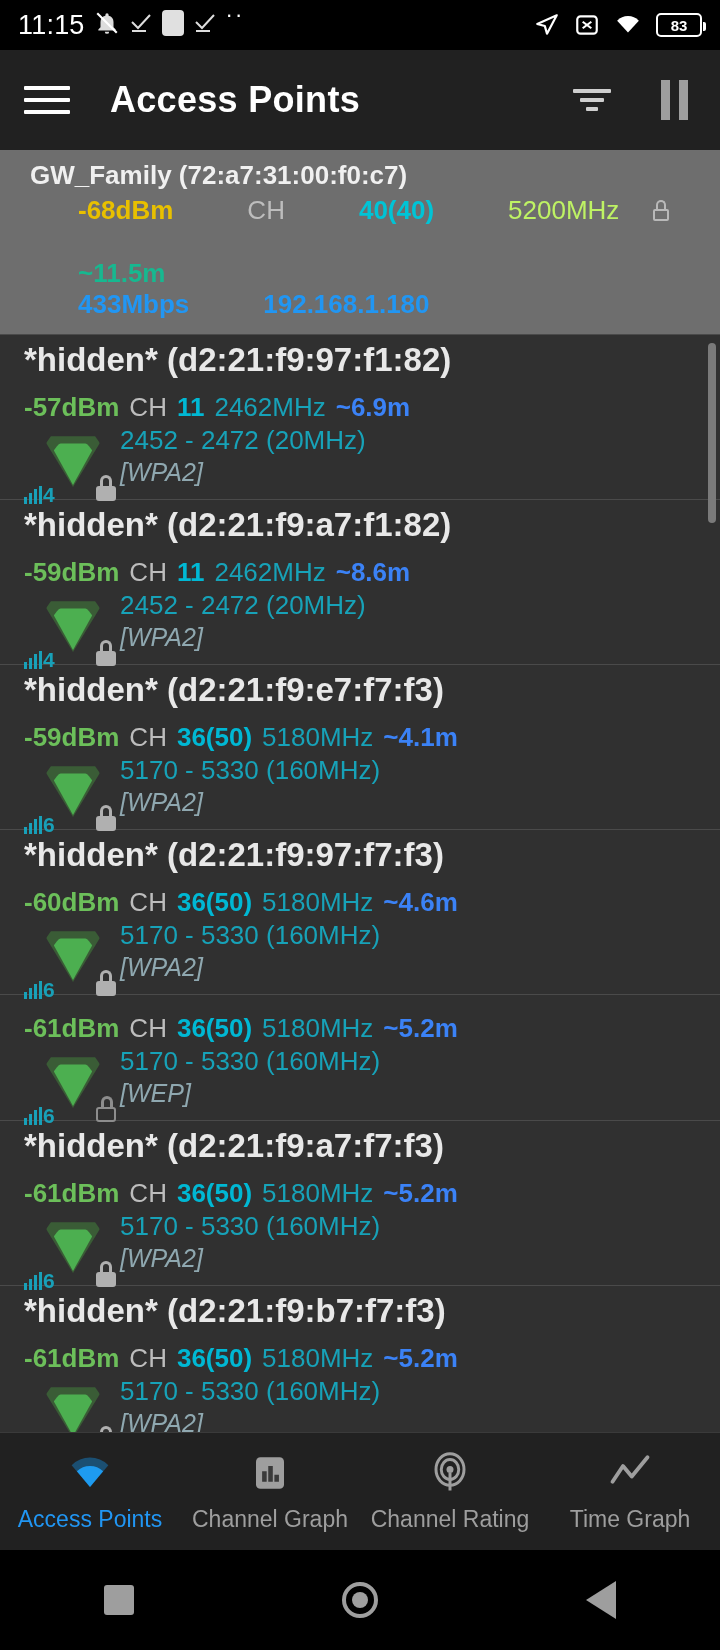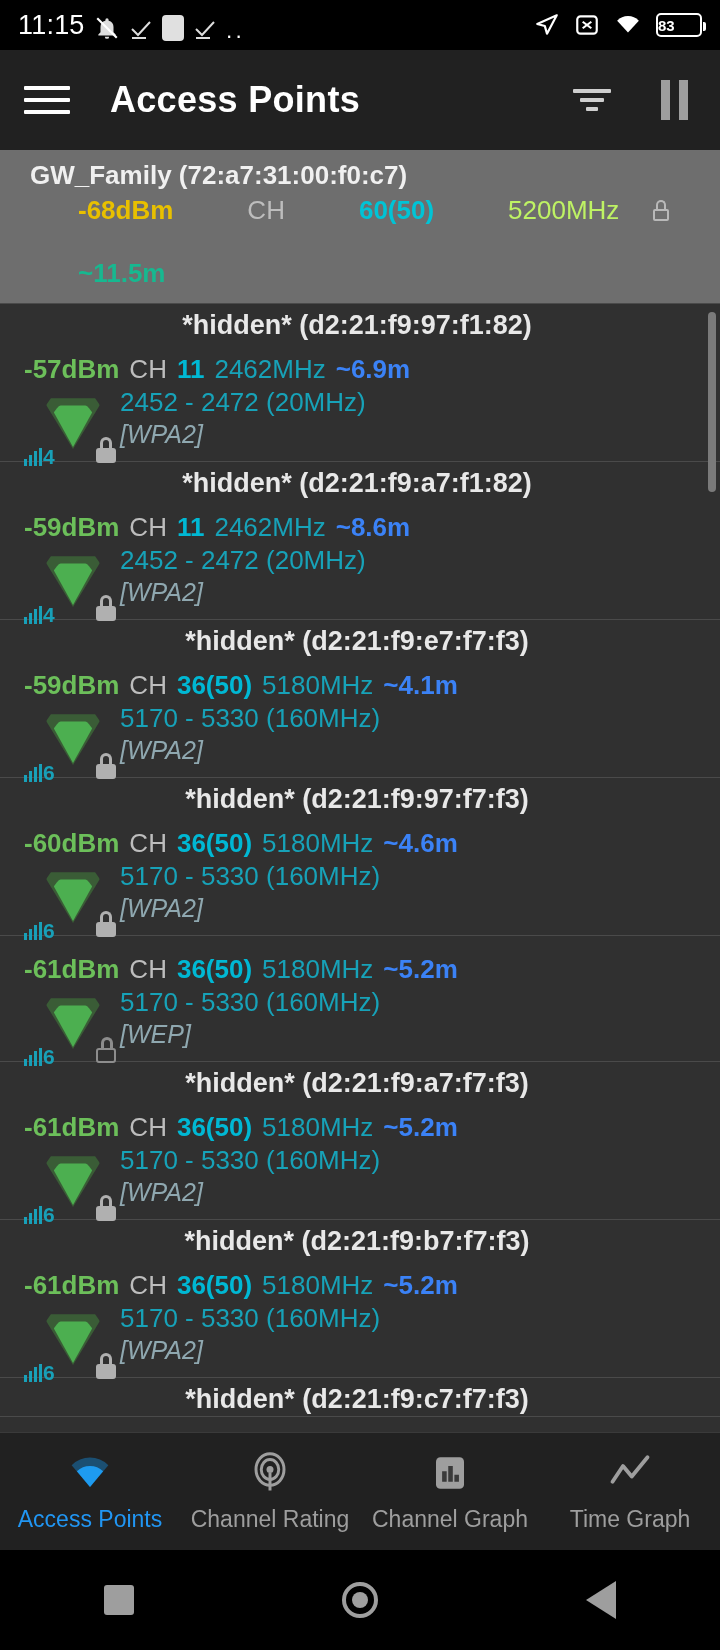--- a/index.html
+++ b/index.html
@@ -11,27 +11,27 @@
   }
   #screen { width:720px; height:1650px; position:relative; background:#2b2b2b; display:flex; flex-direction:column; }
 
   
   .statusbar {
     height:50px; background:#000; color:#fff;
     display:flex; align-items:center; padding:0 18px;
     flex:0 0 50px;
   }
   .sb-time { font-size:27px; font-weight:500; letter-spacing:0.2px; }
-  .sb-left { display:flex; align-items:flex-end; gap:9px; }
+  .sb-left { display:flex; align-items:flex-start; gap:9px; }
   .sb-right { margin-left:auto; display:flex; align-items:center; gap:14px; }
   .sb-ico { display:inline-flex; align-items:center; justify-content:center; }
   .sb-dots { font-size:22px; letter-spacing:2px; color:#fff; line-height:10px; }
   .batt {
     border:2px solid #fff; border-radius:5px; width:46px; height:24px;
-    display:flex; align-items:center; 
+    display:flex; align-items:center; justify-content:center;
     font-size:15px; font-weight:bold; position:relative;
   }
   .batt:after{ content:""; position:absolute; right:-6px; top:7px; width:3px; height:9px; background:#fff; border-radius:0 2px 2px 0;}
 
   
   .appbar {
     height:100px; background:#212121; display:flex; align-items:center;
     padding:0 24px; flex:0 0 100px;
   }
   .hamburger { width:46px; display:flex; flex-direction:column; gap:8px; cursor:pointer; }
@@ -67,21 +67,21 @@
   }
   .lock-sm .body{ position:absolute; bottom:0; width:16px; height:12px; border:2px solid #b9b9b9; border-radius:2px;}
   .lock-sm .shk{ position:absolute; top:0; left:3px; width:10px; height:10px; border:2px solid #b9b9b9; border-bottom:none; border-radius:5px 5px 0 0;}
 
   
   .listwrap { flex:1 1 auto; position:relative; overflow:hidden; background:#303030; }
   .list { position:absolute; inset:0; overflow:hidden; }
   .ap {
     padding:6px 30px 0 24px; border-bottom:1px solid #4a4a4a; position:relative;
   }
-  .ap-ssid { color:#e8e8e8; font-size:27px; font-weight:bold; margin-bottom:1px;text-align:center; }
+  .ap-ssid { color:#e8e8e8; font-size:33px; font-weight:bold; margin-bottom:1px; }
   .ap-row2 { font-size:26px; font-weight:bold; display:flex; align-items:baseline; }
   .ap-row2 .sp { width:10px; }
   .lvl { color:#6cbf5a; }
   .chlabel { color:#bdbdbd; font-weight:normal; }
   .chan { color:#00b8d4; }
   .freq { color:#17a2b8; font-weight:normal;margin-top:12px; }
   .dist { color:#3b82f6; }
 
   .ap-body { display:flex; align-items:flex-start; margin-top:2px; }
   .ap-icons { width:96px; flex:0 0 96px; position:relative; height:74px; }
@@ -212,29 +212,34 @@
     </div>
   </div>
 
   <div class="connected">
     <div class="conn-title">GW_Family (72:a7:31:00:f0:c7)</div>
     <div class="conn-line indent">
       <span class="c-level">-68dBm</span>
       <span class="sp"></span>
       <span class="c-chlabel">CH</span>
       <span class="sp"></span>
-      <span class="c-channel">60(50)</span>
+      <span class="c-channel">40(40)</span>
       <span class="sp"></span>
       <span class="c-freq">5200MHz</span>
       <span class="lock-sm">
           <span class="shk"></span>
           <span class="body"></span>
         </span>
       <span class="c-dist">~11.5m</span>
     </div>
+    <div class="conn-line indent">
+      <span class="c-speed">433Mbps</span>
+      <span class="sp"></span>
+      <span class="c-ip">192.168.1.180</span>
+    </div>
   </div>
 
   <div class="listwrap">
     <div class="list" id="ap-list">
         <div class="ap">
           <div class="ap-ssid">*hidden* (d2:21:f9:97:f1:82)</div>
           <div class="ap-row2">
             <span class="lvl">-57dBm</span>
             <span class="sp"></span>
             <span class="chlabel">CH</span>
@@ -527,45 +532,45 @@
 
   <div class="bottomnav" id="bottom-nav">
       <div class="navitem active">
         <span class="nav-ico">
           <svg width="46" height="42" viewBox="0 0 24 24">
             <path d="M12 20 L1.5 7.5 A15 15 0 0 1 22.5 7.5 Z" fill="#1b4f72"></path>
             <path d="M12 20 L4.5 11 A11 11 0 0 1 19.5 11 Z" fill="#1e9bf0"></path>
           </svg>
         </span>
         <span class="lbl">Access Points</span>
+      </div>
+      <div class="navitem">
+        <span class="nav-ico">
+          <svg width="42" height="44" viewBox="0 0 24 24">
+            <rect x="4" y="3" width="16" height="18" rx="2.5" fill="#9e9e9e"></rect>
+            <rect x="7.5" y="11" width="2.6" height="6" fill="#3a3a3a"></rect>
+            <rect x="11" y="8" width="2.6" height="9" fill="#3a3a3a"></rect>
+            <rect x="14.5" y="13" width="2.6" height="4" fill="#3a3a3a"></rect>
+          </svg>
+        </span>
+        <span class="lbl">Channel Graph</span>
       </div>
       <div class="navitem">
         <span class="nav-ico">
           <svg width="42" height="44" viewBox="0 0 24 24" fill="none" stroke="#9e9e9e" stroke-width="1.7">
             <ellipse cx="12" cy="10" rx="8" ry="9"></ellipse>
             <ellipse cx="12" cy="10" rx="5" ry="5.7"></ellipse>
             <circle cx="12" cy="10" r="2" fill="#9e9e9e" stroke="none"></circle>
             <path d="M12 12 V22"></path>
           </svg>
         </span>
         <span class="lbl">Channel Rating</span>
       </div>
       <div class="navitem">
         <span class="nav-ico">
-          <svg width="42" height="44" viewBox="0 0 24 24">
-            <rect x="4" y="3" width="16" height="18" rx="2.5" fill="#9e9e9e"></rect>
-            <rect x="7.5" y="11" width="2.6" height="6" fill="#3a3a3a"></rect>
-            <rect x="11" y="8" width="2.6" height="9" fill="#3a3a3a"></rect>
-            <rect x="14.5" y="13" width="2.6" height="4" fill="#3a3a3a"></rect>
-          </svg>
-        </span>
-        <span class="lbl">Channel Graph</span>
-      </div>
-      <div class="navitem">
-        <span class="nav-ico">
           <svg width="46" height="42" viewBox="0 0 24 24" fill="none" stroke="#9e9e9e" stroke-width="2.2" stroke-linejoin="round" stroke-linecap="round">
             <path d="M2 17 L8 8 L13 14 L22 3"></path>
           </svg>
         </span>
         <span class="lbl">Time Graph</span>
       </div>
     </div>
 
   <div class="sysnav">
     <div class="sq"></div>

